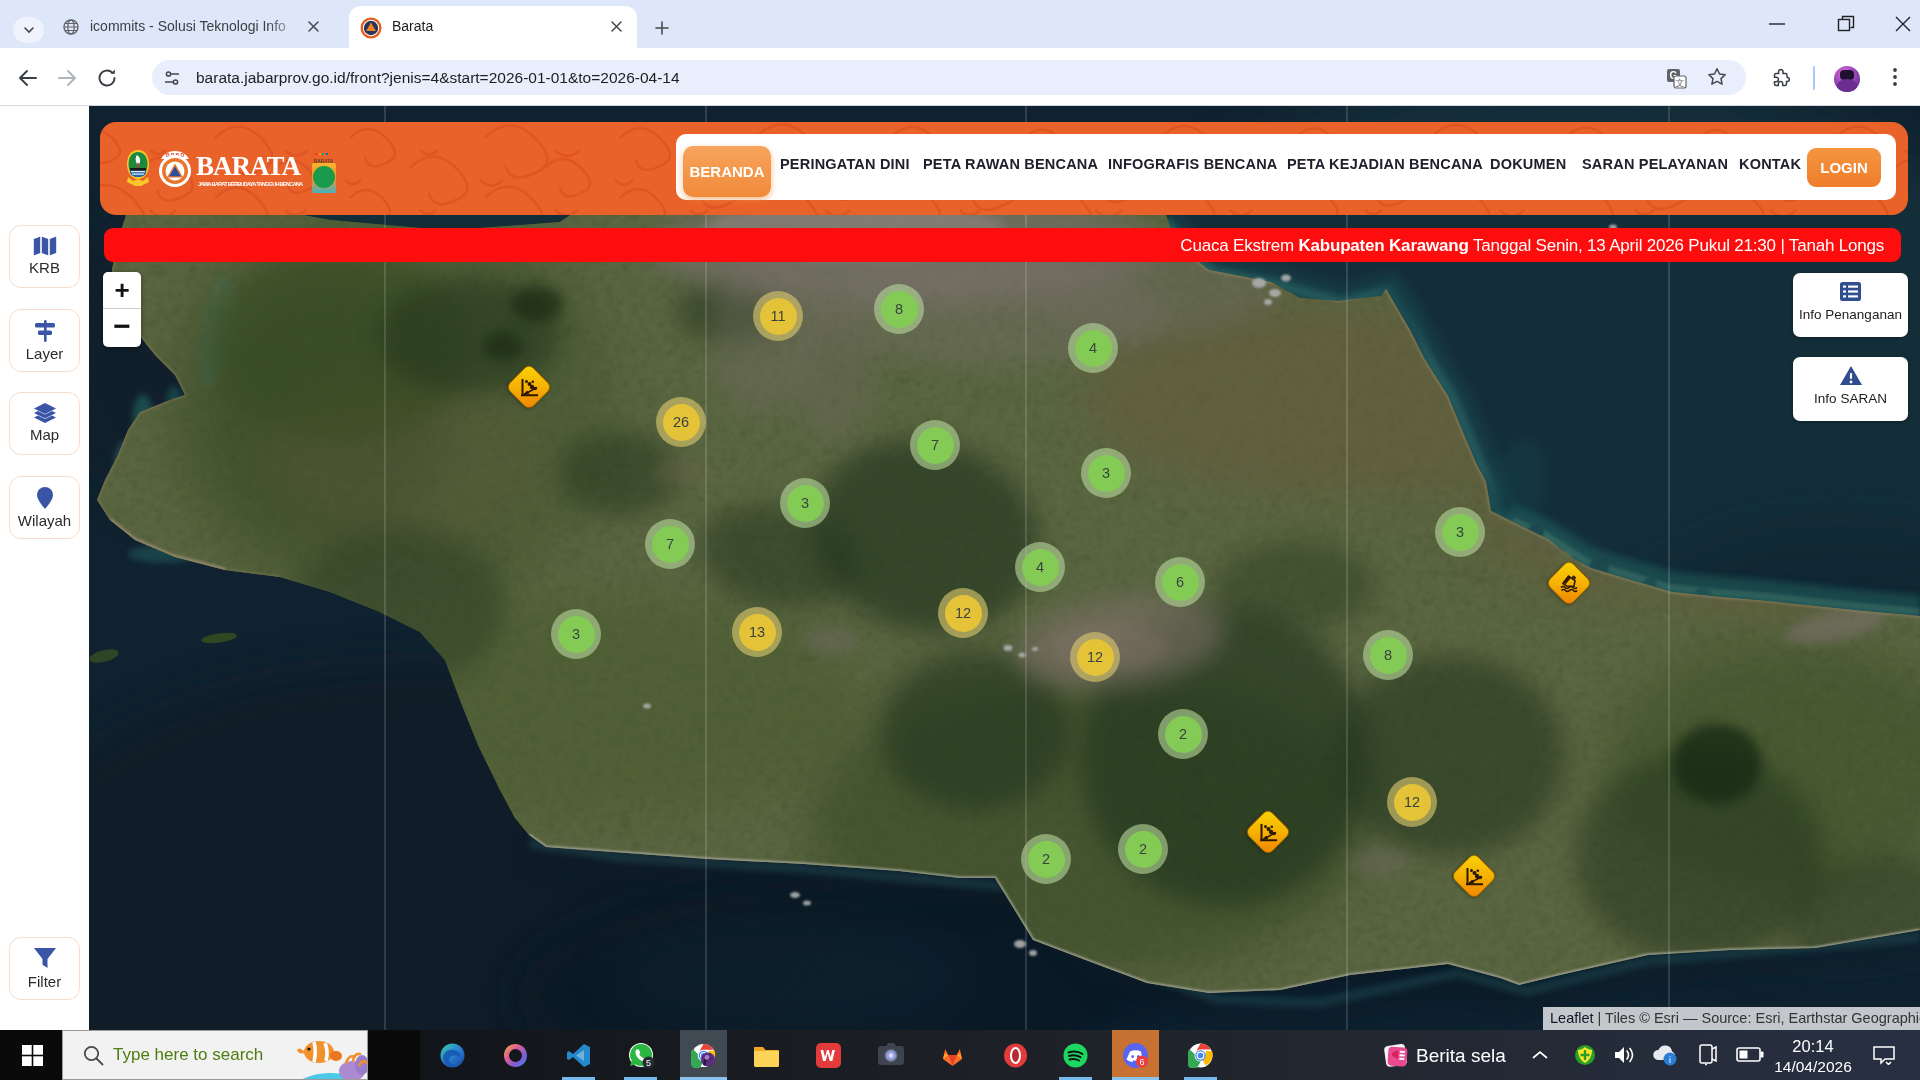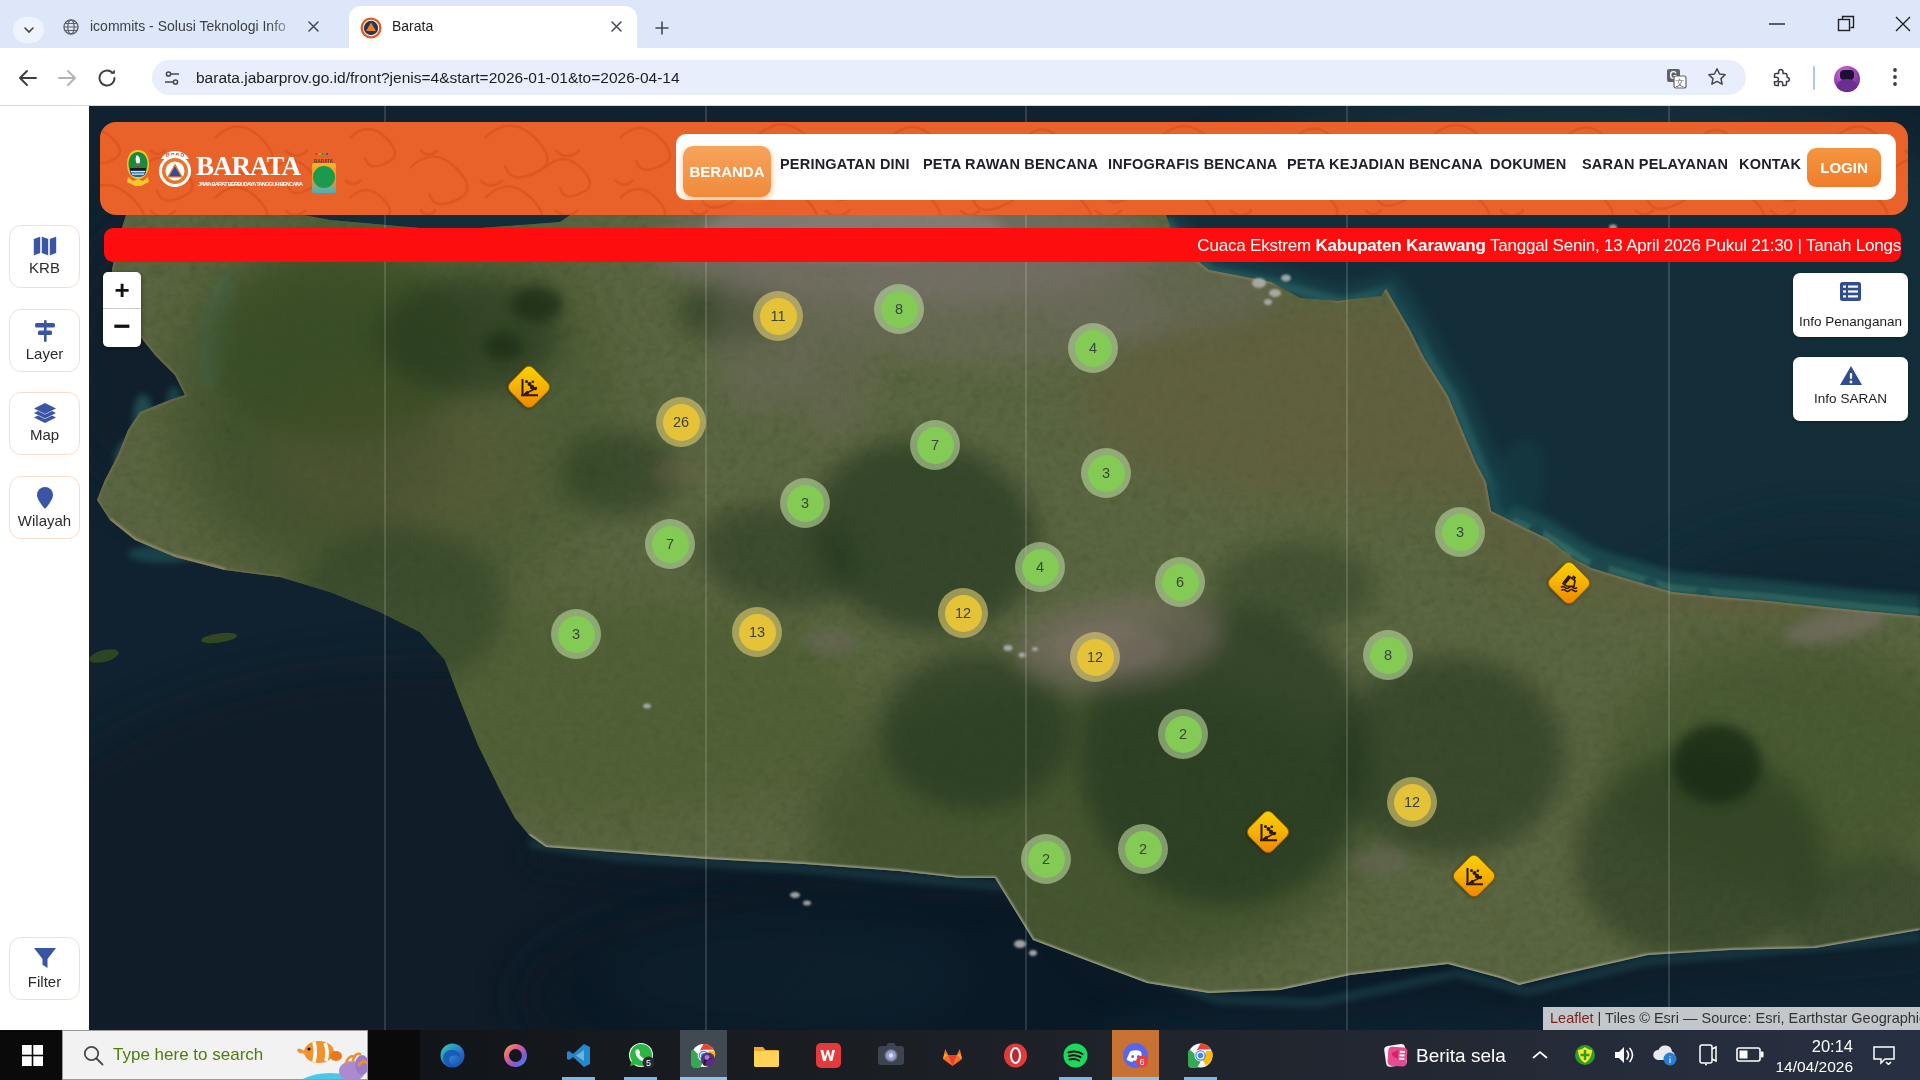--- a/index.html
+++ b/index.html
@@ -457,21 +457,21 @@
         <div class="navitem" style="left:247px">PETA RAWAN BENCANA</div>
         <div class="navitem" style="left:432px">INFOGRAFIS BENCANA</div>
         <div class="navitem" style="left:611px">PETA KEJADIAN BENCANA</div>
         <div class="navitem" style="left:814px">DOKUMEN</div>
         <div class="navitem" style="left:906px">SARAN PELAYANAN</div>
         <div class="navitem" style="left:1063px">KONTAK</div>
         <div style="position:absolute;left:1131px;top:14px;width:74px;height:39px;border-radius:9px;background:linear-gradient(180deg,#f5953f,#ef7d2b);color:#fff;display:flex;align-items:center;justify-content:center;font-size:15px">LOGIN</div>
       </div>
     </div>
     <div id="alert">
-        <div style="position:absolute;right:0;top:8px;white-space:nowrap">Cuaca Ekstrem <b>Kabupaten Karawang</b> Tanggal Senin, 13 April 2026 Pukul 21:30 | Tanah Longs</div>
+        <div style="position:absolute;right:17px;top:8px;white-space:nowrap">Cuaca Ekstrem <b>Kabupaten Karawang</b> Tanggal Senin, 13 April 2026 Pukul 21:30 | Tanah Longs</div>
       </div>
     <div id="zoomctl">
       <div style="position:absolute;left:0;top:0;width:38px;height:37px;border-bottom:1px solid #ccc;text-align:center;font-size:26px;font-weight:bold;color:#111;line-height:36px">+</div>
       <div style="position:absolute;left:0;top:38px;width:38px;height:37px;text-align:center;font-size:30px;font-weight:bold;color:#111;line-height:32px">−</div>
     </div>
     <div class="cm y" style="left:753px;top:185px">
         <i>11</i>
       </div>
     <div class="cm g" style="left:874px;top:178px">
         <i>8</i>
@@ -581,27 +581,27 @@
           </g>
         </svg></div>
     <div class="icard" style="top:167px"><svg style="margin-top:9px" width="21" height="19" viewBox="0 0 21 19">
           <rect x="0" y="0" width="21" height="19" rx="2.5" fill="#2f4d8f"></rect>
           <rect x="3" y="3.5" width="3" height="2.2" fill="#fff"></rect>
           <rect x="8" y="3.5" width="10" height="2.2" fill="#fff"></rect>
           <rect x="3" y="8.4" width="3" height="2.2" fill="#fff"></rect>
           <rect x="8" y="8.4" width="10" height="2.2" fill="#fff"></rect>
           <rect x="3" y="13.3" width="3" height="2.2" fill="#fff"></rect>
           <rect x="8" y="13.3" width="10" height="2.2" fill="#fff"></rect>
-        </svg><div style="margin-top:10px">Info Penanganan</div></div>
+        </svg><div style="margin-top:3px">Info Penanganan</div></div>
     <div class="icard" style="top:251px"><svg style="margin-top:8px" width="24" height="21" viewBox="0 0 24 21">
           <path d="M12 1L23 20H1z" fill="#2f4d8f"></path>
           <rect x="10.9" y="8" width="2.2" height="6" rx="1" fill="#fff"></rect>
           <circle cx="12" cy="17" r="1.4" fill="#fff"></circle>
         </svg><div style="margin-top:2px">Info SARAN</div></div>
-    <div id="attrib"><span style="color:#7f1d1d">Leaflet</span> | Tiles © Esri — Source: Esri, Earthstar Geographics</div>
+    <div id="attrib"><span style="color:#0f172a">Leaflet</span> | Tiles © Esri — Source: Esri, Earthstar Geographics</div>
   </div>
 
   <div id="taskbar">
     <div style="position:absolute;left:0;top:0;width:420px;height:50px;background:#0a0a0a"></div>
     <svg style="position:absolute;left:22px;top:15px" width="21" height="21" viewBox="0 0 21 21">
         <rect x="0" y="0" width="9.7" height="9.7" fill="#fff"></rect>
         <rect x="11.3" y="0" width="9.7" height="9.7" fill="#fff"></rect>
         <rect x="0" y="11.3" width="9.7" height="9.7" fill="#fff"></rect>
         <rect x="11.3" y="11.3" width="9.7" height="9.7" fill="#fff"></rect>
       </svg>
@@ -753,20 +753,20 @@
     <svg style="position:absolute;left:1697px;top:14px" width="20" height="22" viewBox="0 0 20 22">
         <rect x="3" y="1" width="12" height="18" rx="2" fill="none" stroke="#fff" stroke-width="1.5"></rect>
         <path d="M15 5l4-2v14l-4-2" fill="none" stroke="#fff" stroke-width="1.5"></path>
         <circle cx="9" cy="20.5" r="1" fill="#fff"></circle>
       </svg>
     <svg style="position:absolute;left:1736px;top:17px" width="28" height="15" viewBox="0 0 28 15">
         <rect x="1" y="1" width="23" height="13" rx="2" fill="none" stroke="#fff" stroke-width="1.6"></rect>
         <rect x="24.5" y="4.5" width="3" height="6" rx="1" fill="#fff"></rect>
         <rect x="3.5" y="3.5" width="8" height="8" fill="#fff"></rect>
       </svg>
-    <div style="position:absolute;left:1773px;top:6px;width:80px;text-align:right;font-size:16.5px;color:#fff;line-height:20px">20:14<br><span style="font-size:15.5px">14/04/2026</span></div>
+    <div style="position:absolute;left:1773px;top:6px;width:80px;text-align:center;font-size:16.5px;color:#fff;line-height:20px">20:14<br><span style="font-size:15.5px">14/04/2026</span></div>
     <svg style="position:absolute;left:1872px;top:15px" width="24" height="20" viewBox="0 0 24 20">
         <path d="M2 2h20v12h-9l-4 4v-4H2z" fill="none" stroke="#fff" stroke-width="1.5"></path>
         <path d="M14 17l2.5 2.5L19 17" fill="none" stroke="#fff" stroke-width="1.5"></path>
       </svg>
   </div>
 
 </div>
 
 </body></html>

